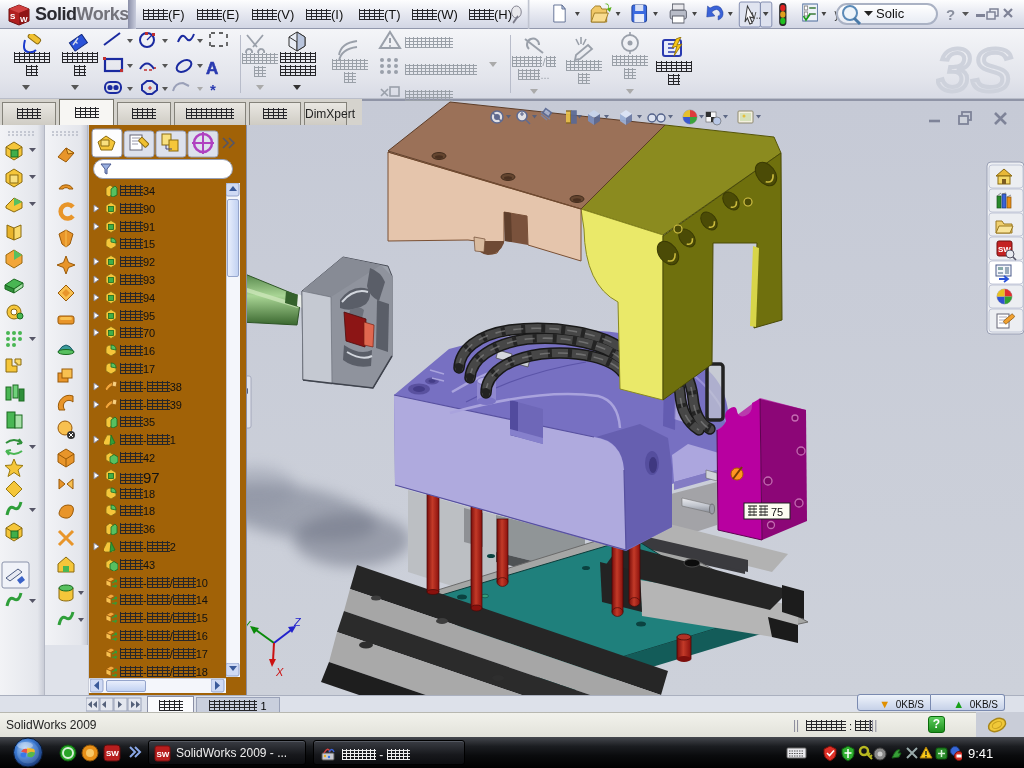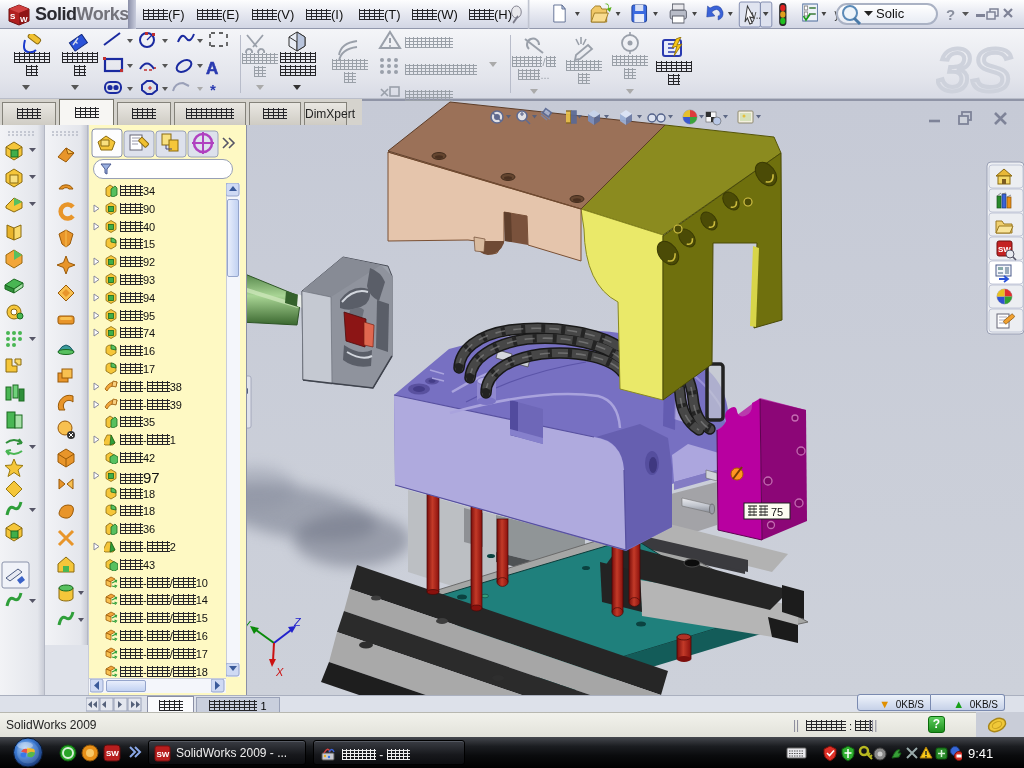--- a/index.html
+++ b/index.html
@@ -19,21 +19,21 @@
 #tbar{left:0;top:29px;width:1024px;height:70px;background:linear-gradient(#f4f5f8,#e3e5ec 70%,#d8dbe5);border-bottom:1px solid #b9bdc9}
 
 #tabrow{left:0;top:99px;width:362px;height:26px;background:#d5d3cd}
 .ctab{position:absolute;top:3px;height:23px;background:linear-gradient(#e9e7e2,#cfccc4);border:1px solid #84827a;border-bottom:none;font-size:12px;color:#222;text-align:center;padding-top:4px}
 .ctabsel{background:#f7f6f3;height:26px;top:0;z-index:3;border-color:#77756a}
 
 #lcol1{left:0;top:125px;width:45px;height:570px;background:linear-gradient(90deg,#f2f3f6,#e4e6ec 85%,#c9ccd6);border-right:1px solid #b4b8c4}
 #lcol2{left:45px;top:125px;width:43px;height:520px;background:linear-gradient(90deg,#f2f3f6,#e4e6ec 85%,#c9ccd6);border-right:1px solid #b4b8c4}
 #lcolpad{left:45px;top:645px;width:43px;height:50px;background:#dfe2ea}
 
-#tree{left:88px;top:125px;width:159px;height:570px;background:#fef9c3;border-right:1px solid #8a8fa5;border-left:1px solid #c8ccd8}
+#tree{left:88px;top:125px;width:159px;height:570px;background:#a16207;border-right:1px solid #8a8fa5;border-left:1px solid #c8ccd8}
 .trow{position:absolute;left:2px;width:136px;height:18px;font-size:12px;color:#111;white-space:nowrap}
 
 #bstrip{left:0;top:695px;width:1024px;height:17px;background:#dde1ea;border-top:1px solid #aab0bf}
 
 #sbar{left:0;top:712px;width:976px;height:25px;background:linear-gradient(#f2f2ec,#e2e2da);border-top:1px solid #b8b8b0;font-size:12px;color:#222}
 
 #taskbar{left:0;top:737px;width:1024px;height:31px;background:linear-gradient(#45484e,#1b1d21 30%,#0a0b0d 60%,#000)}
 .tbtn{position:absolute;top:3px;height:25px;background:linear-gradient(#3a3d44,#17181c 60%,#0c0d10);border:1px solid #000;border-radius:3px;box-shadow:inset 0 1px 0 #565a63;color:#eee;font-size:12px}
 svg text{font-family:"Liberation Sans",sans-serif}
 </style></head>
@@ -812,21 +812,21 @@
         <span class="abs" style="left:29px;top:3px"><span class="ck" style="width:23px"></span><span style="font-size:11px">90</span></span>
       </div>
       <div class="trow" style="top:92px">
         <svg class="abs" style="left:2px;top:5px" width="8" height="9" viewBox="0 0 8 9">
           <path d="M1 1 l5 3.5 L1 8z" fill="#fff" stroke="#889"></path>
         </svg>
         <svg class="abs" style="left:13px;top:2px" width="14" height="14" viewBox="0 0 14 14">
           <path d="M2 4.5 l5-3 5 3 0 6 -5 3 -5-3z" fill="#f5c63a" stroke="#8a6a10" stroke-width=".8"></path>
           <rect x="4.5" y="5.5" width="5" height="5" fill="#3fae4a" stroke="#1a6a20" stroke-width=".8"></rect>
         </svg>
-        <span class="abs" style="left:29px;top:3px"><span class="ck" style="width:23px"></span><span style="font-size:11px">40</span></span>
+        <span class="abs" style="left:29px;top:3px"><span class="ck" style="width:23px"></span><span style="font-size:11px">91</span></span>
       </div>
       <div class="trow" style="top:109px">
         <svg class="abs" style="left:13px;top:2px" width="14" height="14" viewBox="0 0 14 14">
           <path d="M2 6 q0-4 5-4 l5 2 0 6 -5 3 -5-3z" fill="#f5c63a" stroke="#8a6a10" stroke-width=".8"></path>
           <path d="M7 2 q5 0 5 5 l-5-1z" fill="#57c060" stroke="#1a6a20" stroke-width=".8"></path>
         </svg>
         <span class="abs" style="left:29px;top:3px"><span class="ck" style="width:23px"></span><span style="font-size:11px">15</span></span>
       </div>
       <div class="trow" style="top:127px">
         <svg class="abs" style="left:2px;top:5px" width="8" height="9" viewBox="0 0 8 9">
@@ -869,21 +869,21 @@
         <span class="abs" style="left:29px;top:3px"><span class="ck" style="width:23px"></span><span style="font-size:11px">95</span></span>
       </div>
       <div class="trow" style="top:198px">
         <svg class="abs" style="left:2px;top:5px" width="8" height="9" viewBox="0 0 8 9">
           <path d="M1 1 l5 3.5 L1 8z" fill="#fff" stroke="#889"></path>
         </svg>
         <svg class="abs" style="left:13px;top:2px" width="14" height="14" viewBox="0 0 14 14">
           <path d="M2 4.5 l5-3 5 3 0 6 -5 3 -5-3z" fill="#f5c63a" stroke="#8a6a10" stroke-width=".8"></path>
           <rect x="4.5" y="5.5" width="5" height="5" fill="#3fae4a" stroke="#1a6a20" stroke-width=".8"></rect>
         </svg>
-        <span class="abs" style="left:29px;top:3px"><span class="ck" style="width:23px"></span><span style="font-size:11px">74</span></span>
+        <span class="abs" style="left:29px;top:3px"><span class="ck" style="width:23px"></span><span style="font-size:11px">70</span></span>
       </div>
       <div class="trow" style="top:216px">
         <svg class="abs" style="left:13px;top:2px" width="14" height="14" viewBox="0 0 14 14">
           <path d="M2 6 q0-4 5-4 l5 2 0 6 -5 3 -5-3z" fill="#f5c63a" stroke="#8a6a10" stroke-width=".8"></path>
           <path d="M7 2 q5 0 5 5 l-5-1z" fill="#57c060" stroke="#1a6a20" stroke-width=".8"></path>
         </svg>
         <span class="abs" style="left:29px;top:3px"><span class="ck" style="width:23px"></span><span style="font-size:11px">16</span></span>
       </div>
       <div class="trow" style="top:234px">
         <svg class="abs" style="left:13px;top:2px" width="14" height="14" viewBox="0 0 14 14">

